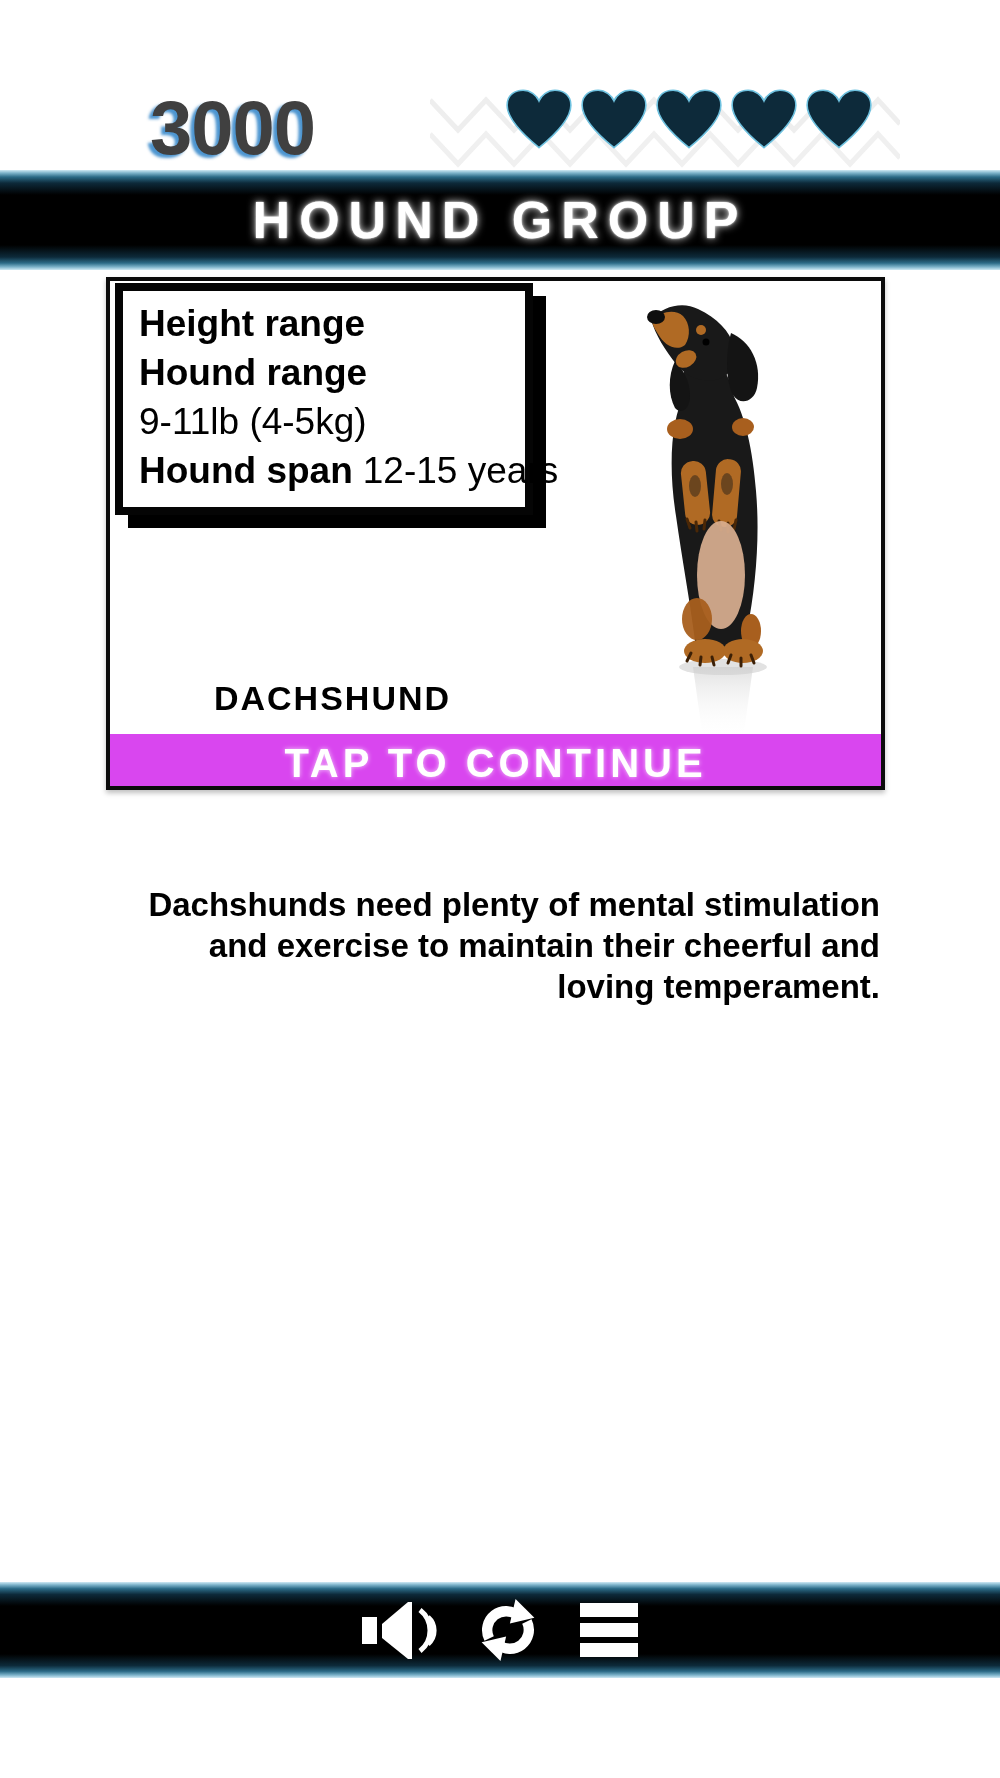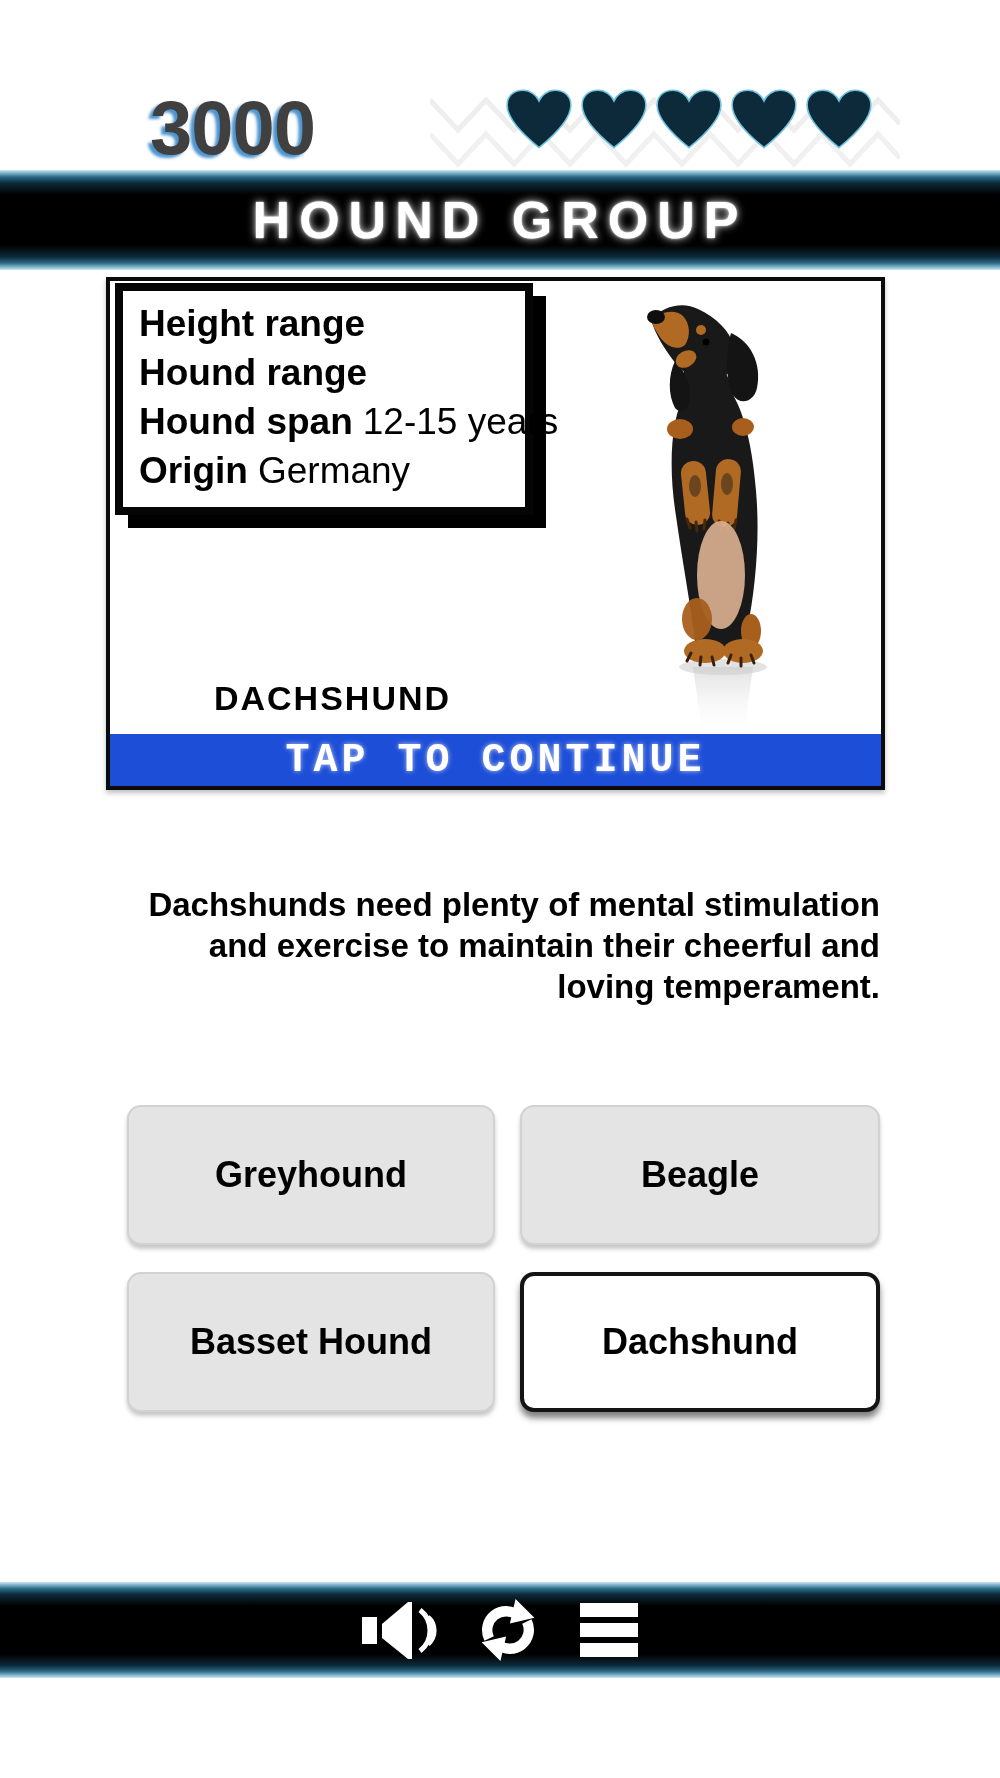--- a/index.html
+++ b/index.html
@@ -28,22 +28,22 @@
         box-shadow:0 3px 5px rgba(0,0,0,.25);overflow:hidden;cursor:pointer;}
   .stats-box{position:absolute;left:5px;top:2px;width:418px;box-sizing:border-box;
         border:8px solid #050505;background:#fff;padding:8px 16px 12px 16px;
         box-shadow:13px 13px 0 0 #000;}
   .stat-line{font-size:37px;line-height:49px;white-space:nowrap;}
   .stat-line .lbl{font-weight:bold;}
   .stat-line .gap{display:inline-block;width:10px;}
   .dog{position:absolute;left:525px;top:20px;width:145px;height:440px;}
   .breed-name{position:absolute;left:0;top:398px;width:445px;text-align:center;
         font-size:34px;font-weight:bold;letter-spacing:2px;}
-  .tap-bar{position:absolute;left:0;right:0;bottom:0;height:52px;background:#1d4ed8;
-        display:flex;align-items:center;justify-content:center;font-family:Liberation Mono, monospace;}
+  .tap-bar{position:absolute;left:0;right:0;bottom:0;height:52px;background:#d946ef;
+        display:flex;align-items:flex-end;justify-content:center;}
   .tap-bar span{color:#fff;font-size:40px;font-weight:bold;letter-spacing:4px;
         text-shadow:0 0 5px rgba(255,255,255,.7);}
 
   
   .description{position:absolute;left:120px;top:884px;width:760px;text-align:right;
         font-size:33px;font-weight:bold;line-height:41px;}
 
   
   .answers{position:absolute;left:127px;top:1105px;display:grid;
         grid-template-columns:368px 360px;column-gap:25px;row-gap:27px;}
@@ -91,22 +91,22 @@
 
   <div class="teal-bar banner">
     <span class="banner-title">HOUND GROUP</span>
   </div>
 
   <div class="card">
 
     <div class="stats-box">
       <div class="stat-line lbl" style="font-weight:bold">Height range</div>
       <div class="stat-line lbl" style="font-weight:bold">Hound range</div>
+      <div class="stat-line">9-11lb (4-5kg)</div>
       <div class="stat-line"><span class="lbl">Hound span</span><span class="gap"></span><span>12-15 years</span></div>
-      <div class="stat-line"><span class="lbl">Origin</span><span class="gap"></span><span>Germany</span></div>
     </div>
 
     <svg class="dog" viewBox="0 0 145 440">
       <defs>
         <linearGradient id="refl" x1="0" y1="0" x2="0" y2="1">
           <stop offset="0" stop-color="#c9c9c9" stop-opacity="0.55"></stop>
           <stop offset="1" stop-color="#ffffff" stop-opacity="0"></stop>
         </linearGradient>
       </defs>
 
@@ -151,26 +151,20 @@
 
     <div class="breed-name">DACHSHUND</div>
 
     <div class="tap-bar">
       <span>TAP TO CONTINUE</span>
     </div>
   </div>
 
   <div class="description">Dachshunds need plenty of mental stimulation and exercise to maintain their cheerful and loving temperament.</div>
 
-  <div class="answers">
-    <button class="answer">Greyhound</button>
-    <button class="answer">Beagle</button>
-    <button class="answer">Basset Hound</button>
-    <button class="answer selected">Dachshund</button>
-  </div>
 
   <div class="teal-bar footer">
     <span class="footer-btn">
       <svg width="78" height="66" viewBox="0 0 78 66">
         <rect x="2" y="20" width="15" height="27" fill="#fff"></rect>
         <polygon points="22,27 48,5 52,5 52,62 48,62 22,41" fill="#fff"></polygon>
         <path d="M60,13 A26,26 0 0 1 60,54" stroke="#fff" stroke-width="5" fill="none"></path>
         <path d="M68,20 A18,18 0 0 1 68,47" stroke="#fff" stroke-width="5" fill="none"></path>
       </svg>
     </span>

